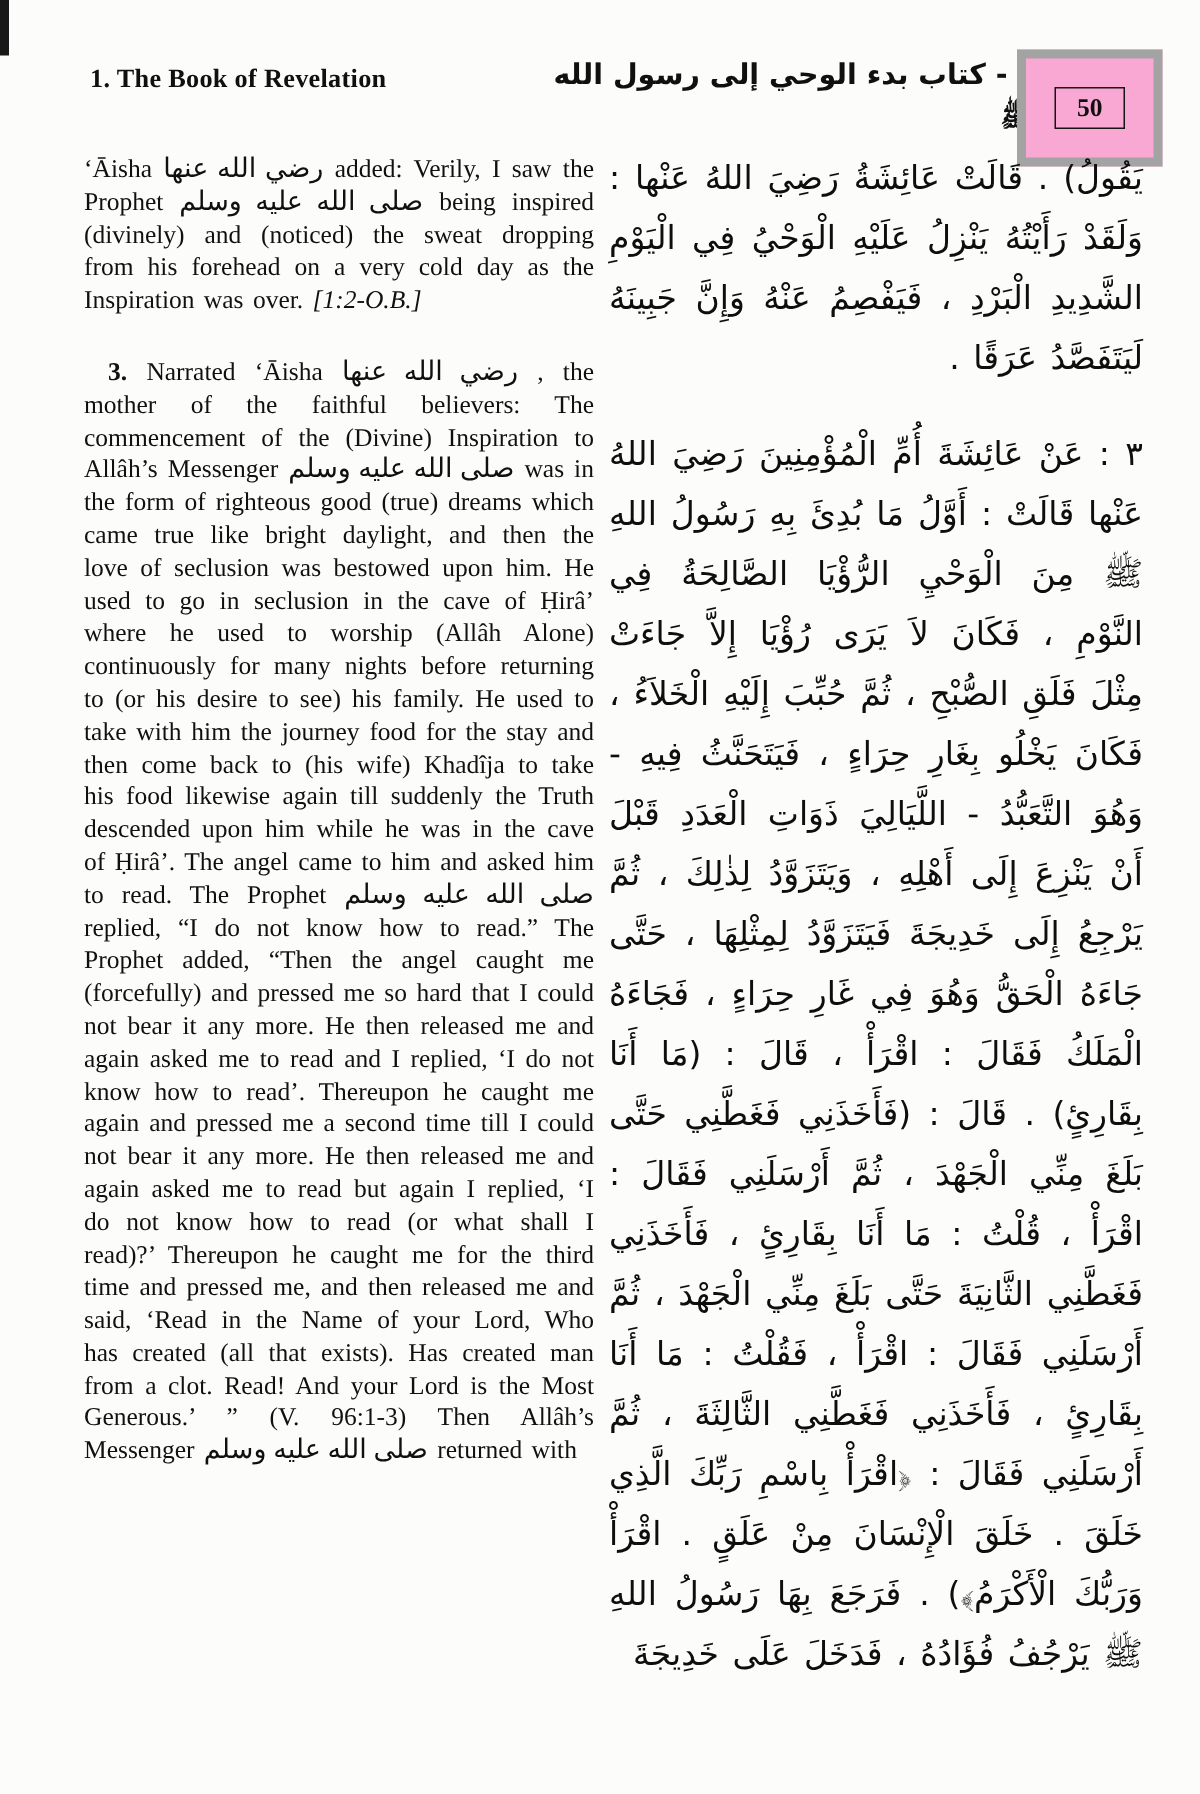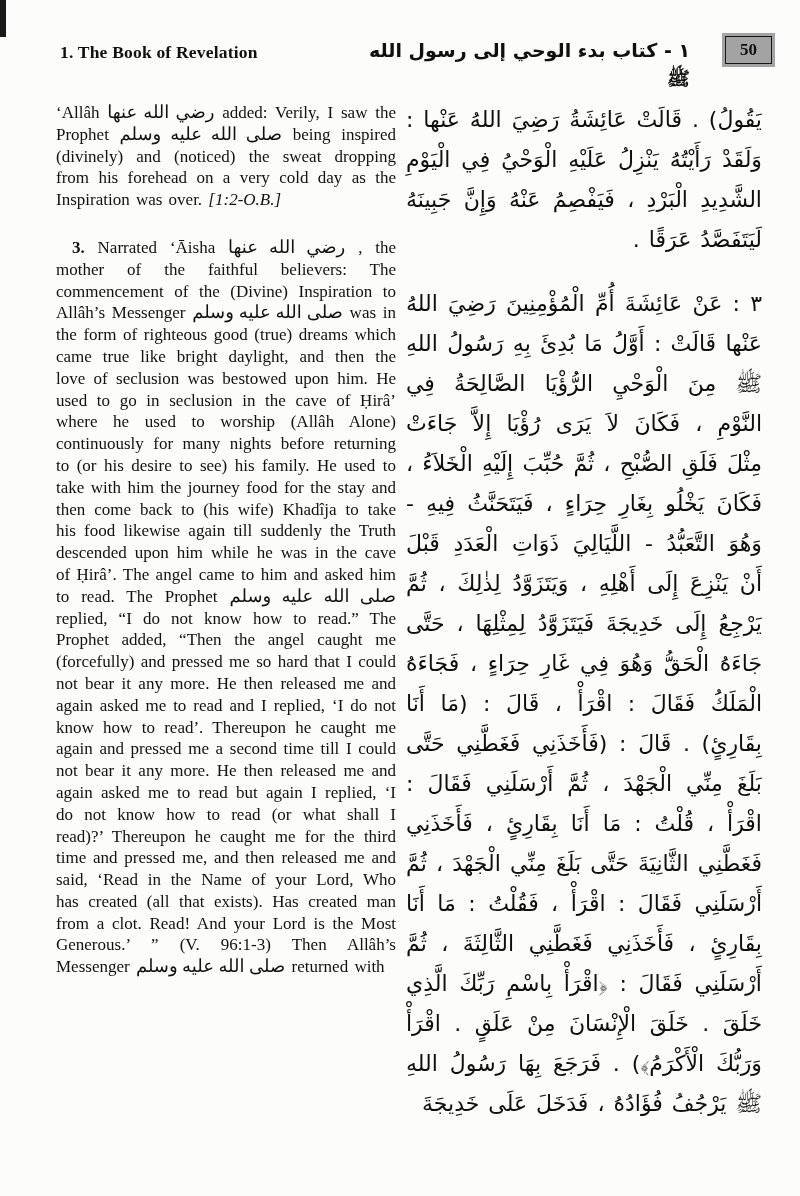--- a/index.html
+++ b/index.html
@@ -22,21 +22,21 @@
     font-weight:bold;font-size:17.5px;letter-spacing:0.2px;
   }
   .header-ar{
     position:absolute;top:36px;right:110px;width:330px;
     direction:rtl;text-align:right;
     font-family:"DejaVu Sans",sans-serif;
     font-weight:bold;font-size:19px;line-height:28px;
   }
   .page-num-box{
     position:absolute;top:33px;right:25px;
-    border:1px solid #a3a3a3;background:#a3a3a3;padding:2px;
+    border:6px solid #a3a3a3;background:#f9a8d4;padding:19px;
   }
   .page-num-inner{
     border:1.5px solid #151515;
     padding:3px 14px;
     font-weight:bold;font-size:17px;
     font-family:"Liberation Serif","DejaVu Serif",serif;
   }
 
   
   .col-en{
@@ -88,21 +88,21 @@
 
   <div class="header-en">1. The Book of Revelation</div>
 
   <div class="header-ar">١ - كتاب بدء الوحي إلى رسول الله ﷺ</div>
 
   <div class="page-num-box">
     <div class="page-num-inner">50</div>
   </div>
 
   <div class="col-en">
-    <p class="p1"><span>‘Allâh </span><span class="ar-inline">رضي الله عنها</span><span> added: Verily, I saw the Prophet </span><span class="ar-inline">صلى الله عليه وسلم</span><span> being inspired (divinely) and (noticed) the sweat dropping from his forehead on a very cold day as the Inspiration was over. </span><span class="italic">[1:2-O.B.]</span></p>
+    <p class="p1"><span>‘Āisha </span><span class="ar-inline">رضي الله عنها</span><span> added: Verily, I saw the Prophet </span><span class="ar-inline">صلى الله عليه وسلم</span><span> being inspired (divinely) and (noticed) the sweat dropping from his forehead on a very cold day as the Inspiration was over. </span><span class="italic">[1:2-O.B.]</span></p>
 
     <p class="p2"><span class="bold">3.</span><span> Narrated ‘Āisha </span><span class="ar-inline">رضي الله عنها</span><span> , the mother of the faithful believers: The commencement of the (Divine) Inspiration to Allâh’s Messenger </span><span class="ar-inline">صلى الله عليه وسلم</span><span> was in the form of righteous good (true) dreams which came true like bright daylight, and then the love of seclusion was bestowed upon him. He used to go in seclusion in the cave of Ḥirâ’ where he used to worship (Allâh Alone) continuously for many nights before returning to (or his desire to see) his family. He used to take with him the journey food for the stay and then come back to (his wife) Khadîja to take his food likewise again till suddenly the Truth descended upon him while he was in the cave of Ḥirâ’. The angel came to him and asked him to read. The Prophet </span><span class="ar-inline">صلى الله عليه وسلم</span><span> replied, “I do not know how to read.” The Prophet added, “Then the angel caught me (forcefully) and pressed me so hard that I could not bear it any more. He then released me and again asked me to read and I replied, ‘I do not know how to read’. Thereupon he caught me again and pressed me a second time till I could not bear it any more. He then released me and again asked me to read but again I replied, ‘I do not know how to read (or what shall I read)?’ Thereupon he caught me for the third time and pressed me, and then released me and said, ‘Read in the Name of your Lord, Who has created (all that exists). Has created man from a clot. Read! And your Lord is the Most Generous.’ ”  (V. 96:1-3) Then Allâh’s Messenger </span><span class="ar-inline">صلى الله عليه وسلم</span><span> returned with</span></p>
   </div>
 
   <div class="col-ar">
     <p>يَقُولُ) . قَالَتْ عَائِشَةُ رَضِيَ اللهُ عَنْها : وَلَقَدْ رَأَيْتُهُ يَنْزِلُ عَلَيْهِ الْوَحْيُ فِي الْيَوْمِ الشَّدِيدِ الْبَرْدِ ، فَيَفْصِمُ عَنْهُ وَإِنَّ جَبِينَهُ لَيَتَفَصَّدُ عَرَقًا .</p>
     <p>٣ : عَنْ عَائِشَةَ أُمِّ الْمُؤْمِنِينَ رَضِيَ اللهُ عَنْها قَالَتْ : أَوَّلُ مَا بُدِئَ بِهِ رَسُولُ اللهِ ﷺ مِنَ الْوَحْيِ الرُّؤْيَا الصَّالِحَةُ فِي النَّوْمِ ، فَكَانَ لاَ يَرَى رُؤْيَا إِلاَّ جَاءَتْ مِثْلَ فَلَقِ الصُّبْحِ ، ثُمَّ حُبِّبَ إِلَيْهِ الْخَلاَءُ ، فَكَانَ يَخْلُو بِغَارِ حِرَاءٍ ، فَيَتَحَنَّثُ فِيهِ - وَهُوَ التَّعَبُّدُ - اللَّيَالِيَ ذَوَاتِ الْعَدَدِ قَبْلَ أَنْ يَنْزِعَ إِلَى أَهْلِهِ ، وَيَتَزَوَّدُ لِذٰلِكَ ، ثُمَّ يَرْجِعُ إِلَى خَدِيجَةَ فَيَتَزَوَّدُ لِمِثْلِهَا ، حَتَّى جَاءَهُ الْحَقُّ وَهُوَ فِي غَارِ حِرَاءٍ ، فَجَاءَهُ الْمَلَكُ فَقَالَ : اقْرَأْ ، قَالَ : (مَا أَنَا بِقَارِئٍ) . قَالَ : (فَأَخَذَنِي فَغَطَّنِي حَتَّى بَلَغَ مِنِّي الْجَهْدَ ، ثُمَّ أَرْسَلَنِي فَقَالَ : اقْرَأْ ، قُلْتُ : مَا أَنَا بِقَارِئٍ ، فَأَخَذَنِي فَغَطَّنِي الثَّانِيَةَ حَتَّى بَلَغَ مِنِّي الْجَهْدَ ، ثُمَّ أَرْسَلَنِي فَقَالَ : اقْرَأْ ، فَقُلْتُ : مَا أَنَا بِقَارِئٍ ، فَأَخَذَنِي فَغَطَّنِي الثَّالِثَةَ ، ثُمَّ أَرْسَلَنِي فَقَالَ : ﴿اقْرَأْ بِاسْمِ رَبِّكَ الَّذِي خَلَقَ . خَلَقَ الْإِنْسَانَ مِنْ عَلَقٍ . اقْرَأْ وَرَبُّكَ الْأَكْرَمُ﴾) . فَرَجَعَ بِهَا رَسُولُ اللهِ ﷺ يَرْجُفُ فُؤَادُهُ ، فَدَخَلَ عَلَى خَدِيجَةَ</p>
   </div>
 
 

